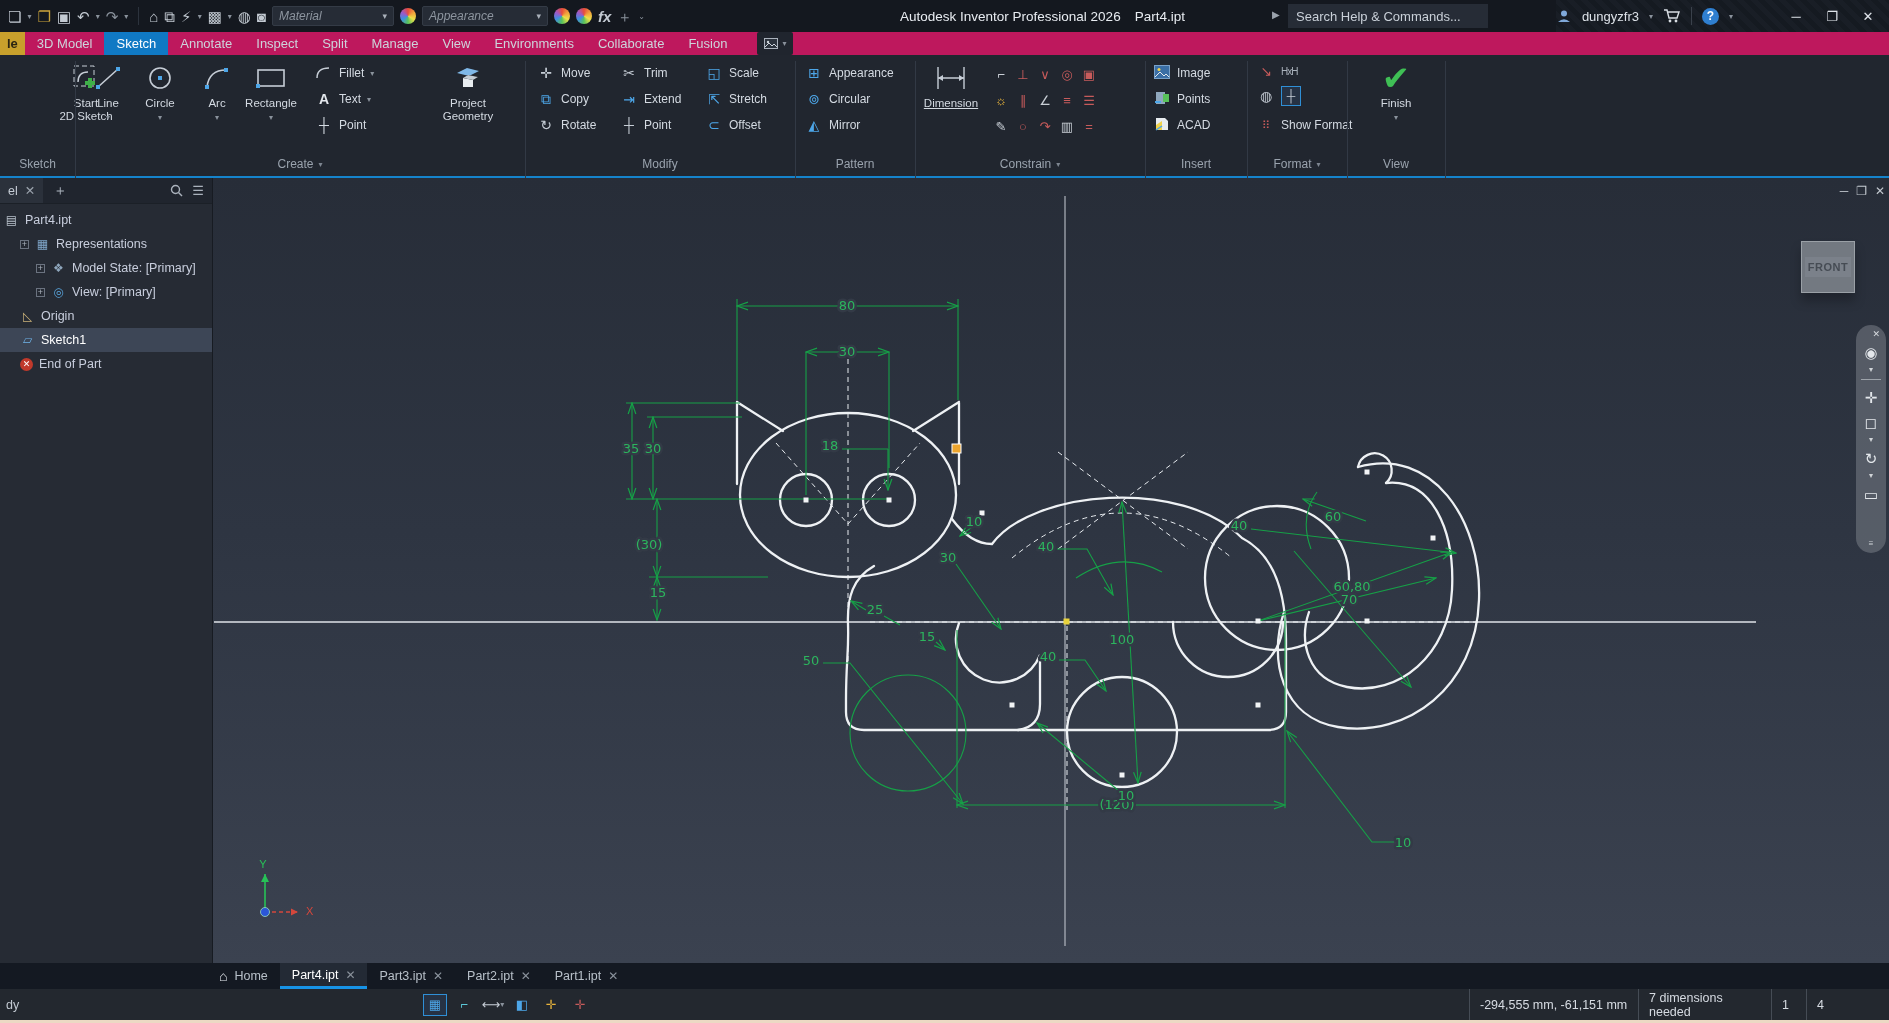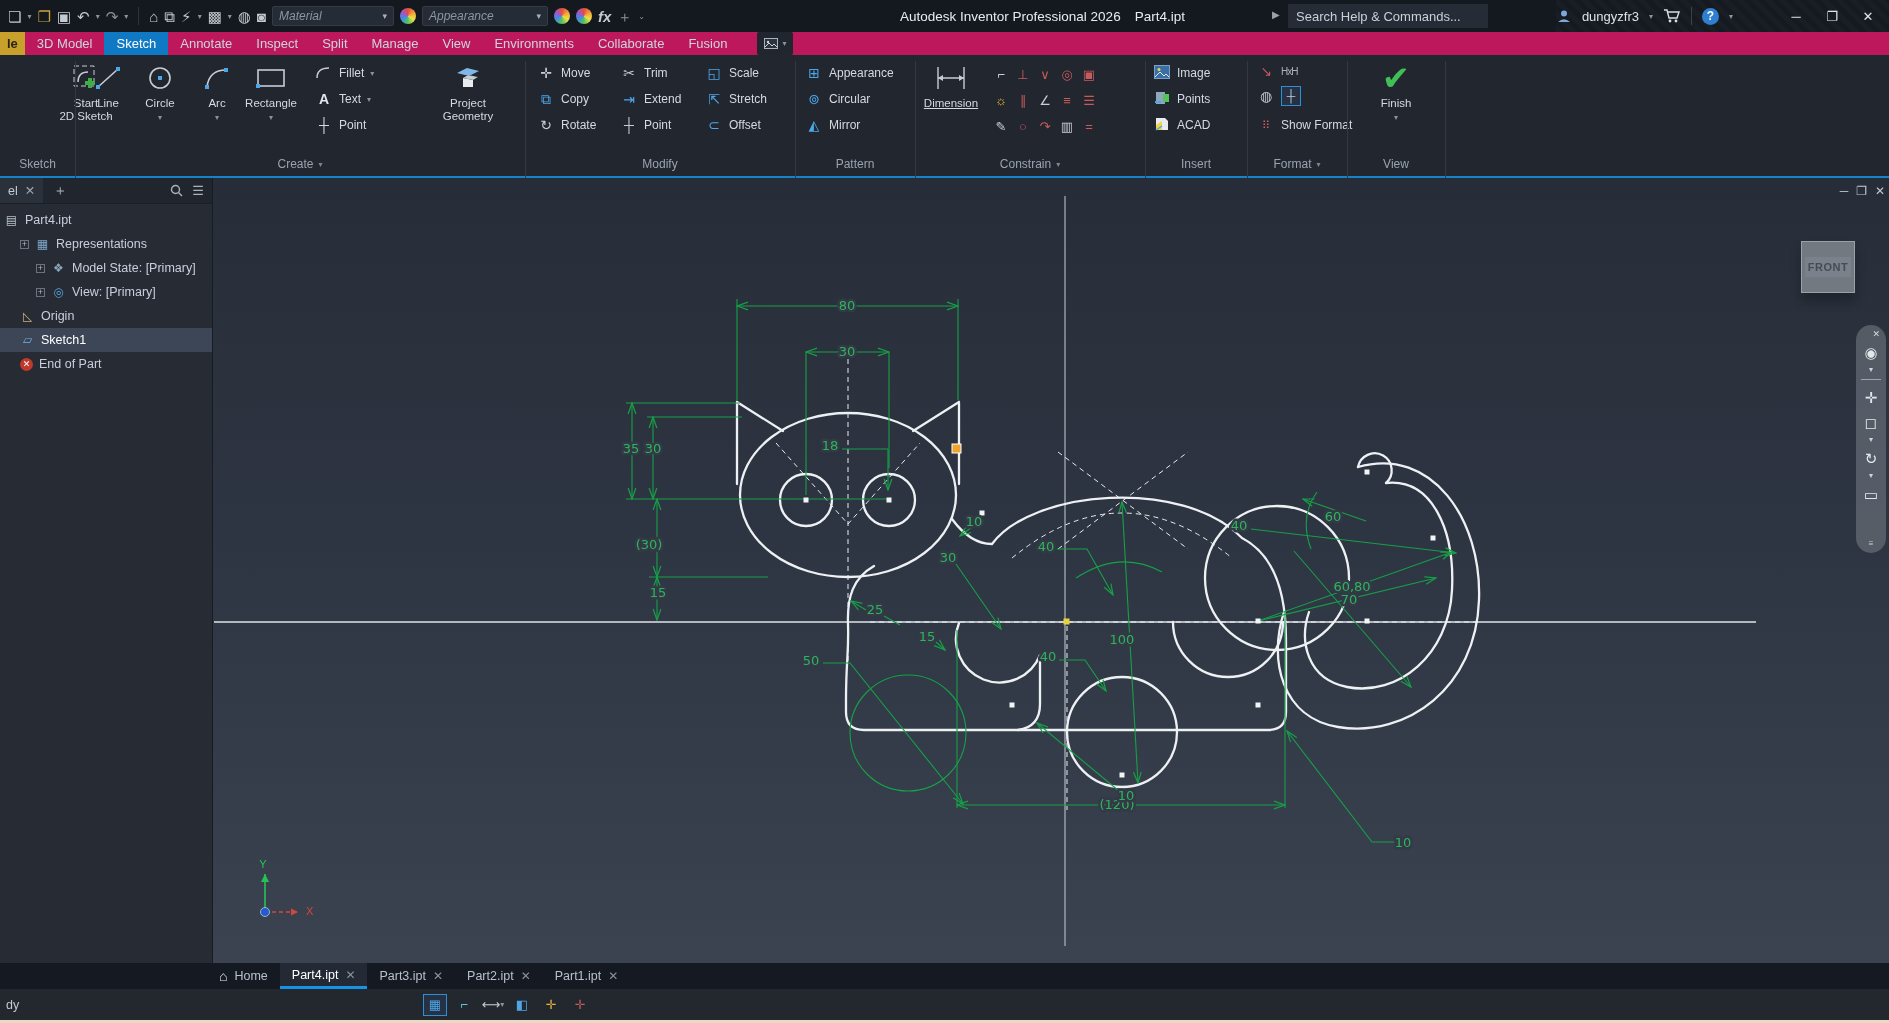--- a/index.html
+++ b/index.html
@@ -671,15 +671,21 @@
   <div class="statusbar">
     <span class="sb-left">dy</span>
     <span class="sb-icons">
       <span class="sbic on" style="color:#4da6e8;">▦</span>
       <span class="sbic" style="color:#5bc8d8;">⌐</span>
       <span class="sbic">⟷<span style="font-size:8px;color:#8a929c;">▾</span></span>
       <span class="sbic" style="color:#4da6e8;">◧</span>
       <span class="sbic" style="color:#e8b43c;">✛</span>
       <span class="sbic" style="color:#c75b5b;">✛</span>
     </span>
+    <span class="sb-right">
+      <span class="sbseg" style="width:169px;">-294,555 mm, -61,151 mm</span>
+      <span class="sbseg" style="width:133px;">7 dimensions needed</span>
+      <span class="sbseg" style="width:35px;">1</span>
+      <span class="sbseg" style="width:83px;">4</span>
+    </span>
   </div>
   <div class="bottomstrip"></div>
 </div>
 
 </body></html>

